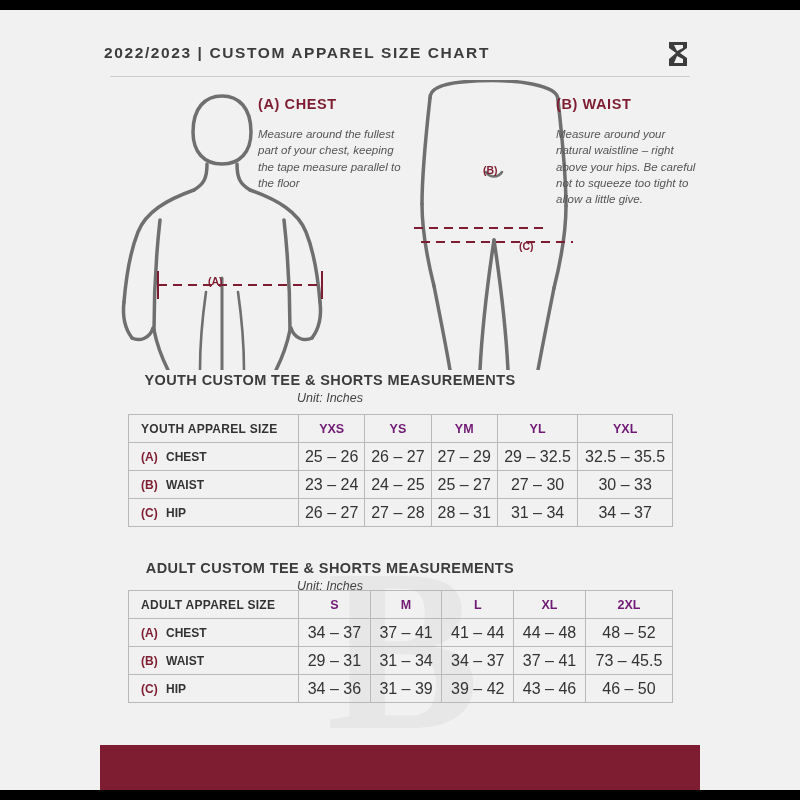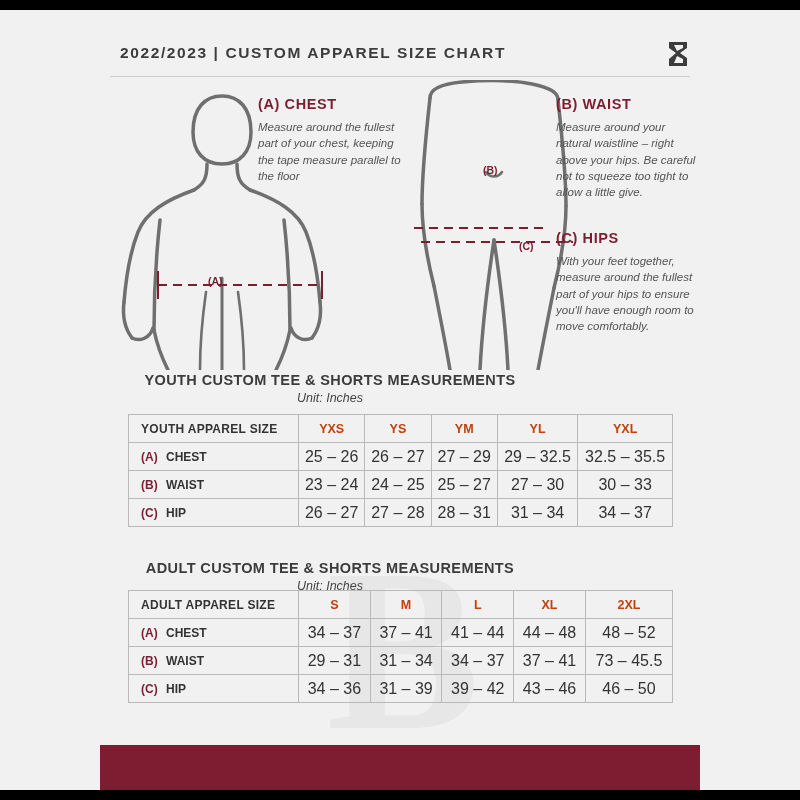--- a/index.html
+++ b/index.html
@@ -35,21 +35,21 @@
   }
   
   .header {
     position: absolute;
     left: 0; top: 22px;
     width: 800px; height: 46px;
     z-index: 2;
   }
   .header-title {
     position: absolute;
-    left: 120px; top: 12px;
+    left: 104px; top: 12px;
     font-size: 15.5px;
     font-weight: 700;
     letter-spacing: 1.6px;
     color: #3c3c3c;
     white-space: nowrap;
   }
   .brand {
     position: absolute;
     right: 110px; top: 8px;
     display: flex;
@@ -81,21 +81,21 @@
   }
   .callout { position: absolute; }
   .callout-title {
     font-size: 14.5px;
     font-weight: 700;
     letter-spacing: 0.6px;
     color: #7e1d31;
     white-space: nowrap;
   }
   .callout-body {
-    margin-top: 7px;
+    margin-top: 14px;
     font-size: 11.5px;
     line-height: 1.42;
     font-style: italic;
     color: #555;
     font-family: "Liberation Sans", sans-serif;
   }
   .c-chest { left: 258px; top: 16px; width: 150px; }
   .c-waist { left: 556px; top: 16px; width: 140px; }
   .c-hips  { left: 556px; top: 150px; width: 140px; }
 
@@ -145,21 +145,21 @@
     text-align: left;
     padding-left: 12px;
     font-weight: 700;
     font-size: 12px;
     color: #333;
     width: 170px;
   }
   table.size-table th {
     font-weight: 700;
     font-size: 12.5px;
-    color: #c2410c;
+    color: #701a75;
   }
   table.size-table th.rowhead { letter-spacing: 0.3px; }
   .tag { color: #7e1d31; font-weight: 700; }
   .cellval { font-weight: 400; }
   
   table.size-table tr:first-child th { border-top-color: #b9b9b9; }
 
   
   .footer-bar {
     position: absolute;
@@ -273,24 +273,20 @@
       <div class="meas-label" style="left:519px;top:160px;">(C)</div>
 
       <div class="callout c-chest">
         <div class="callout-title">(A) CHEST</div>
         <div class="callout-body">Measure around the fullest part of your chest, keeping the tape measure parallel to the floor</div>
       </div>
       <div class="callout c-waist">
         <div class="callout-title">(B) WAIST</div>
         <div class="callout-body">Measure around your natural waistline – right above your hips. Be careful not to squeeze too tight to allow a little give.</div>
       </div>
-      <div class="callout c-hips">
-        <div class="callout-title">(C) HIPS</div>
-        <div class="callout-body">With your feet together, measure around the fullest part of your hips to ensure you'll have enough room to move comfortably.</div>
-      </div>
     </div>
 
     <div class="section" style="top:362px;">
       <div class="section-title">YOUTH CUSTOM TEE &amp; SHORTS MEASUREMENTS</div>
       <div class="section-unit">Unit: Inches</div>
     </div>
 
     <table class="size-table" style="top:404px;">
       <thead>
         <tr>

